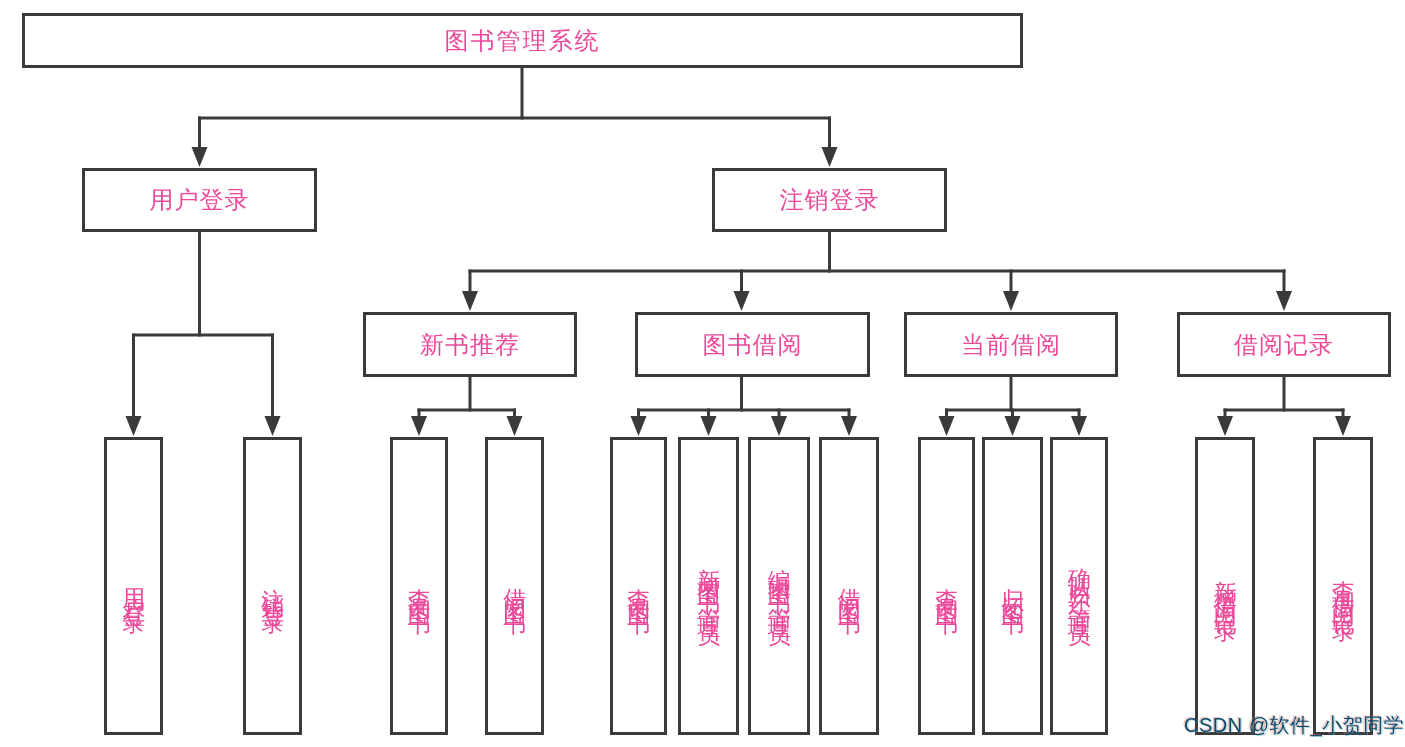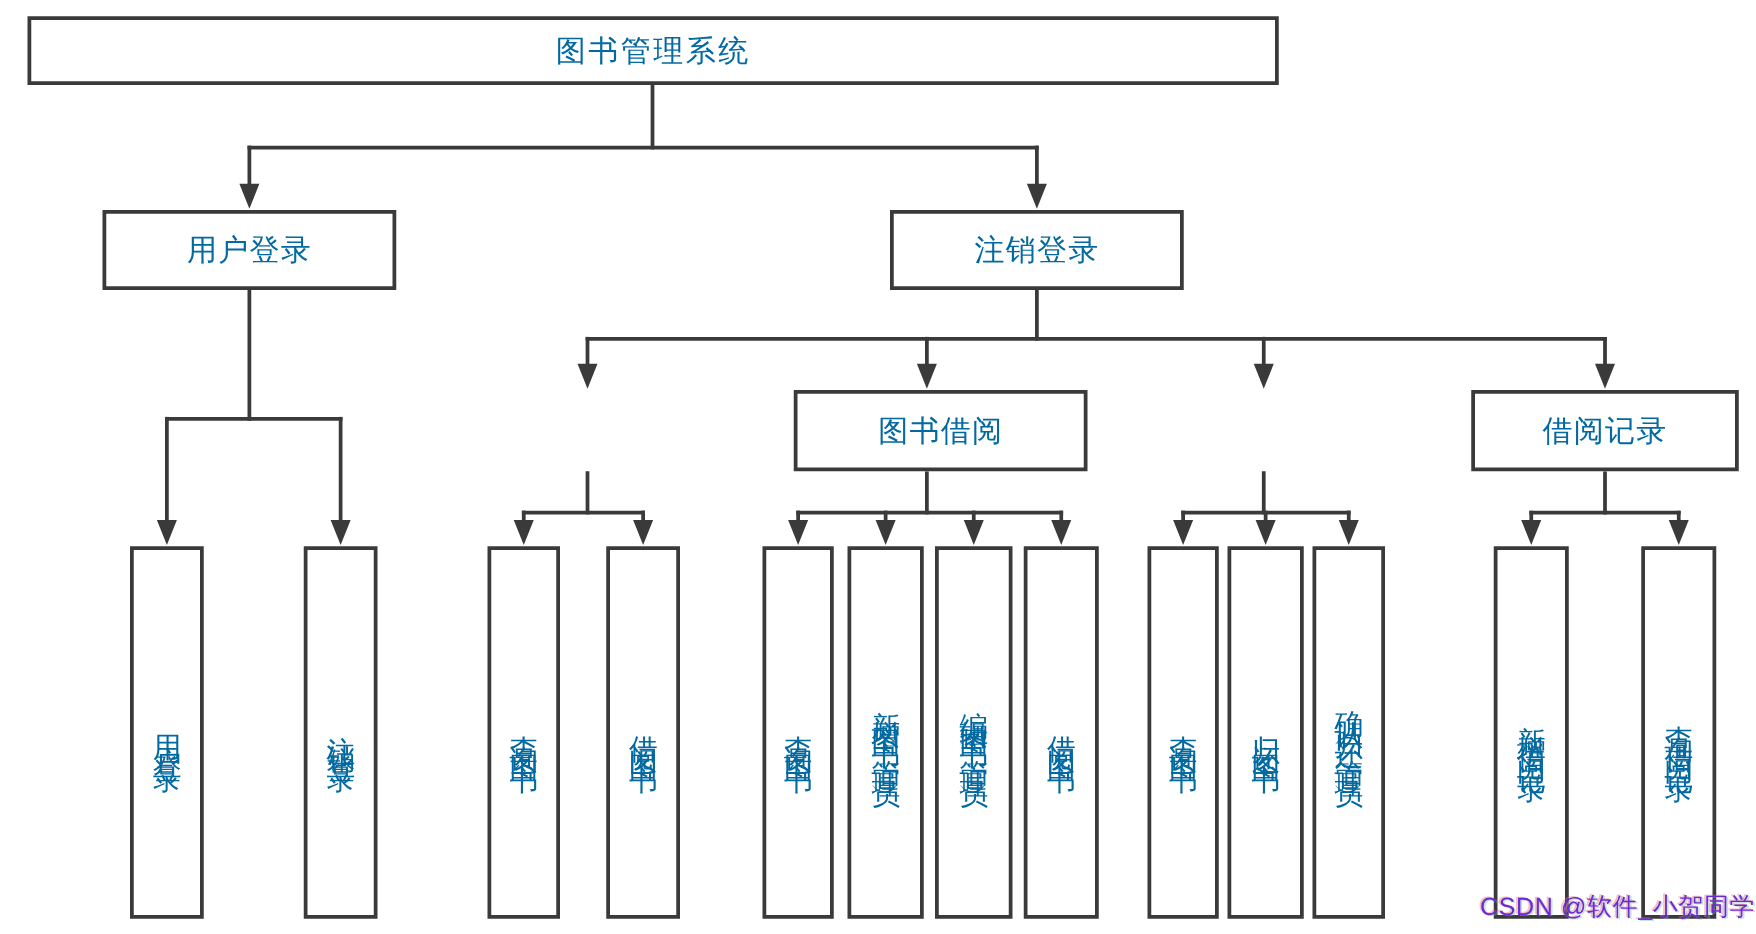--- a/index.html
+++ b/index.html
@@ -8,41 +8,41 @@
     width:1405px;height:747px;
     background:#ffffff;
     font-family:"Liberation Sans","DejaVu Sans",sans-serif;
     overflow:hidden;
   }
   .node{
     position:absolute;
     box-sizing:border-box;
     border:3px solid #3a3a3a;
     background:#ffffff;
-    color:#0369a1;
+    color:#ec4899;
     display:flex;
     align-items:center;
     justify-content:center;
   }
   .h-node{font-size:24px;letter-spacing:1px;}
   .root-node{font-size:24px;letter-spacing:2px;}
   .v-node{font-size:23px;}
   .v-node .vtext{
     writing-mode:vertical-rl;
     text-orientation:mixed;
     letter-spacing:8px;
     line-height:1.1;
     white-space:nowrap;
   }
   #connectors{position:absolute;left:0;top:0;}
   #watermark{
     position:absolute;
     left:1184px;top:712px;
     font-size:20px;
-    color:#6d28d9;
+    color:#0c4a6e;
     letter-spacing:0.5px;
     text-shadow:-1.5px -1px 0 rgba(226,120,110,0.45), 1.5px 1px 0 rgba(110,190,190,0.40);
     white-space:nowrap;
   }
 
   
   #n-root{left:22px;top:13px;width:1001px;height:55px;}
   #n-user-login{left:82px;top:168px;width:235px;height:64px;}
   #n-book-mgmt{left:712px;top:168px;width:235px;height:64px;}
   #n-new-rec{left:363px;top:312px;width:214px;height:65px;}
@@ -135,23 +135,29 @@
     <span>图书管理系统</span>
   </div>
 
   <div class="node h-node" id="n-user-login">
     <span>用户登录</span>
   </div>
   <div class="node h-node" id="n-book-mgmt">
     <span>注销登录</span>
   </div>
 
+  <div class="node h-node" id="n-new-rec">
+    <span>新书推荐</span>
+  </div>
   <div class="node h-node" id="n-borrow">
     <span>图书借阅</span>
   </div>
+  <div class="node h-node" id="n-current">
+    <span>当前借阅</span>
+  </div>
   <div class="node h-node" id="n-records">
     <span>借阅记录</span>
   </div>
 
   <div class="node v-node" id="l-user-login">
     <span class="vtext">用户登录</span>
   </div>
   <div class="node v-node" id="l-logout">
     <span class="vtext">注销登录</span>
   </div>

